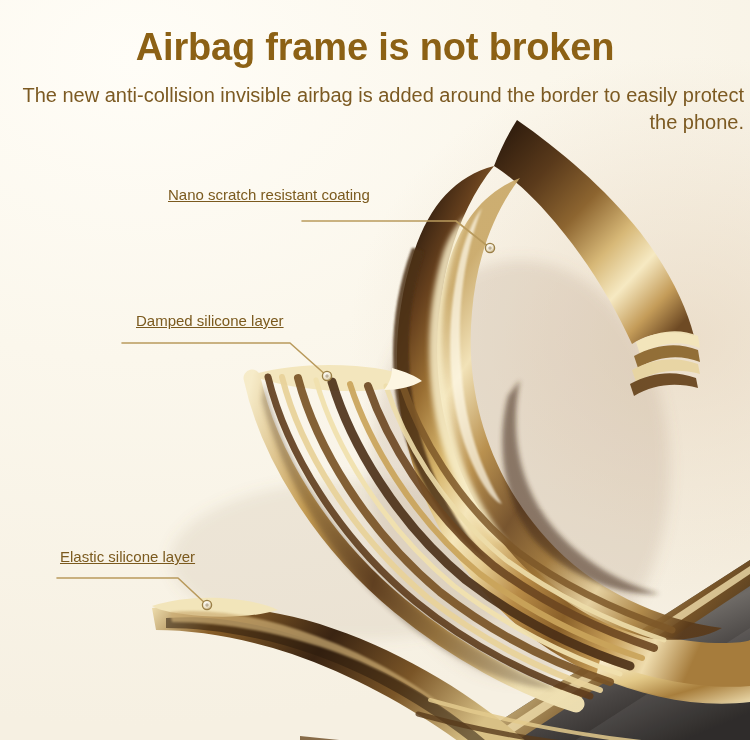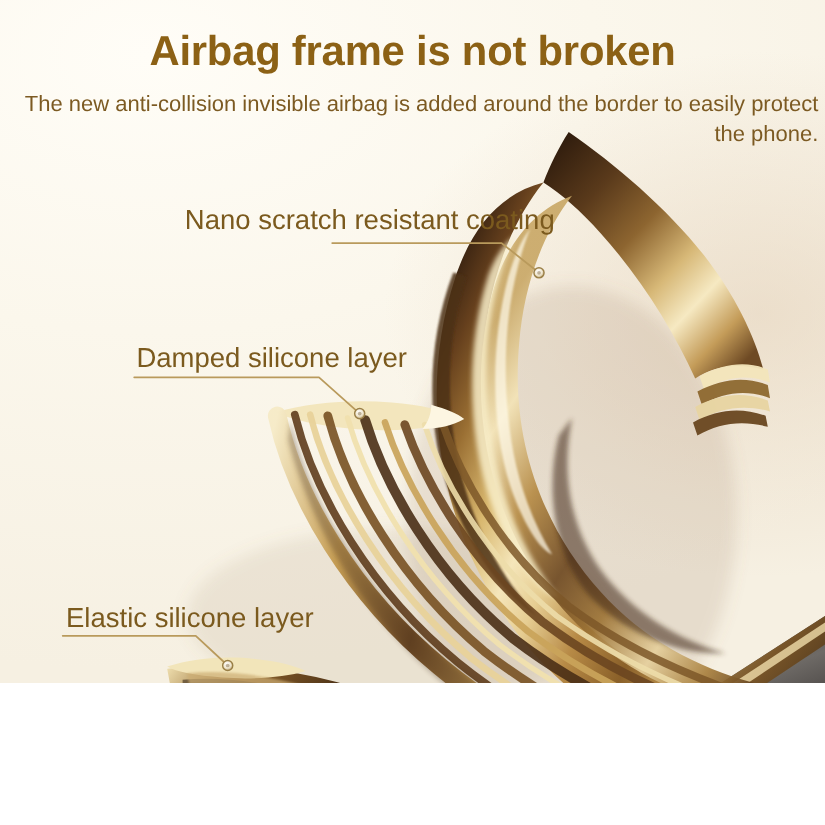--- a/index.html
+++ b/index.html
@@ -4,21 +4,21 @@
 <title>Airbag frame product feature</title>
 <style>
   html, body {
     margin: 0;
     padding: 0;
     background: #ffffff;
   }
   #stage {
     position: relative;
     width: 750px;
-    height: 621px;
+    height: 740px;
     overflow: hidden;
     font-family: "Liberation Sans", sans-serif;
     background: #5eead4;
   }
 
   
   .bg-base {
     position: absolute;
     inset: 0;
     background:
@@ -54,23 +54,24 @@
 
   
   .art {
     position: absolute;
     inset: 0;
   }
 
   
   .callout-label {
     position: absolute;
-    font-size: 25px;
+    font-size: 15px;
     color: #7b5a1e;
     white-space: nowrap;
+    text-decoration: underline;
   }
   .callout-lines {
     position: absolute;
     inset: 0;
     pointer-events: none;
   }
 </style>
 </head>
 <body>
 
@@ -327,17 +328,17 @@
 
     </g>
   </svg>
 
   <div class="title">Airbag frame is not broken</div>
 
   <div class="subtitle">The new anti-collision invisible airbag is added around the border to easily protect the phone.</div>
 
   <div id="labelHost">
       <div class="callout-label" style="left: 168px; top: 186px; color: rgb(123, 90, 30);">Nano scratch resistant coating</div>
-      <div class="callout-label" style="left: 124px; top: 312px; color: rgb(123, 90, 30);">Damped silicone layer</div>
+      <div class="callout-label" style="left: 136px; top: 312px; color: rgb(123, 90, 30);">Damped silicone layer</div>
       <div class="callout-label" style="left: 60px; top: 548px; color: rgb(123, 90, 30);">Elastic silicone layer</div>
     </div>
 
 </div>
 
 </body></html>

